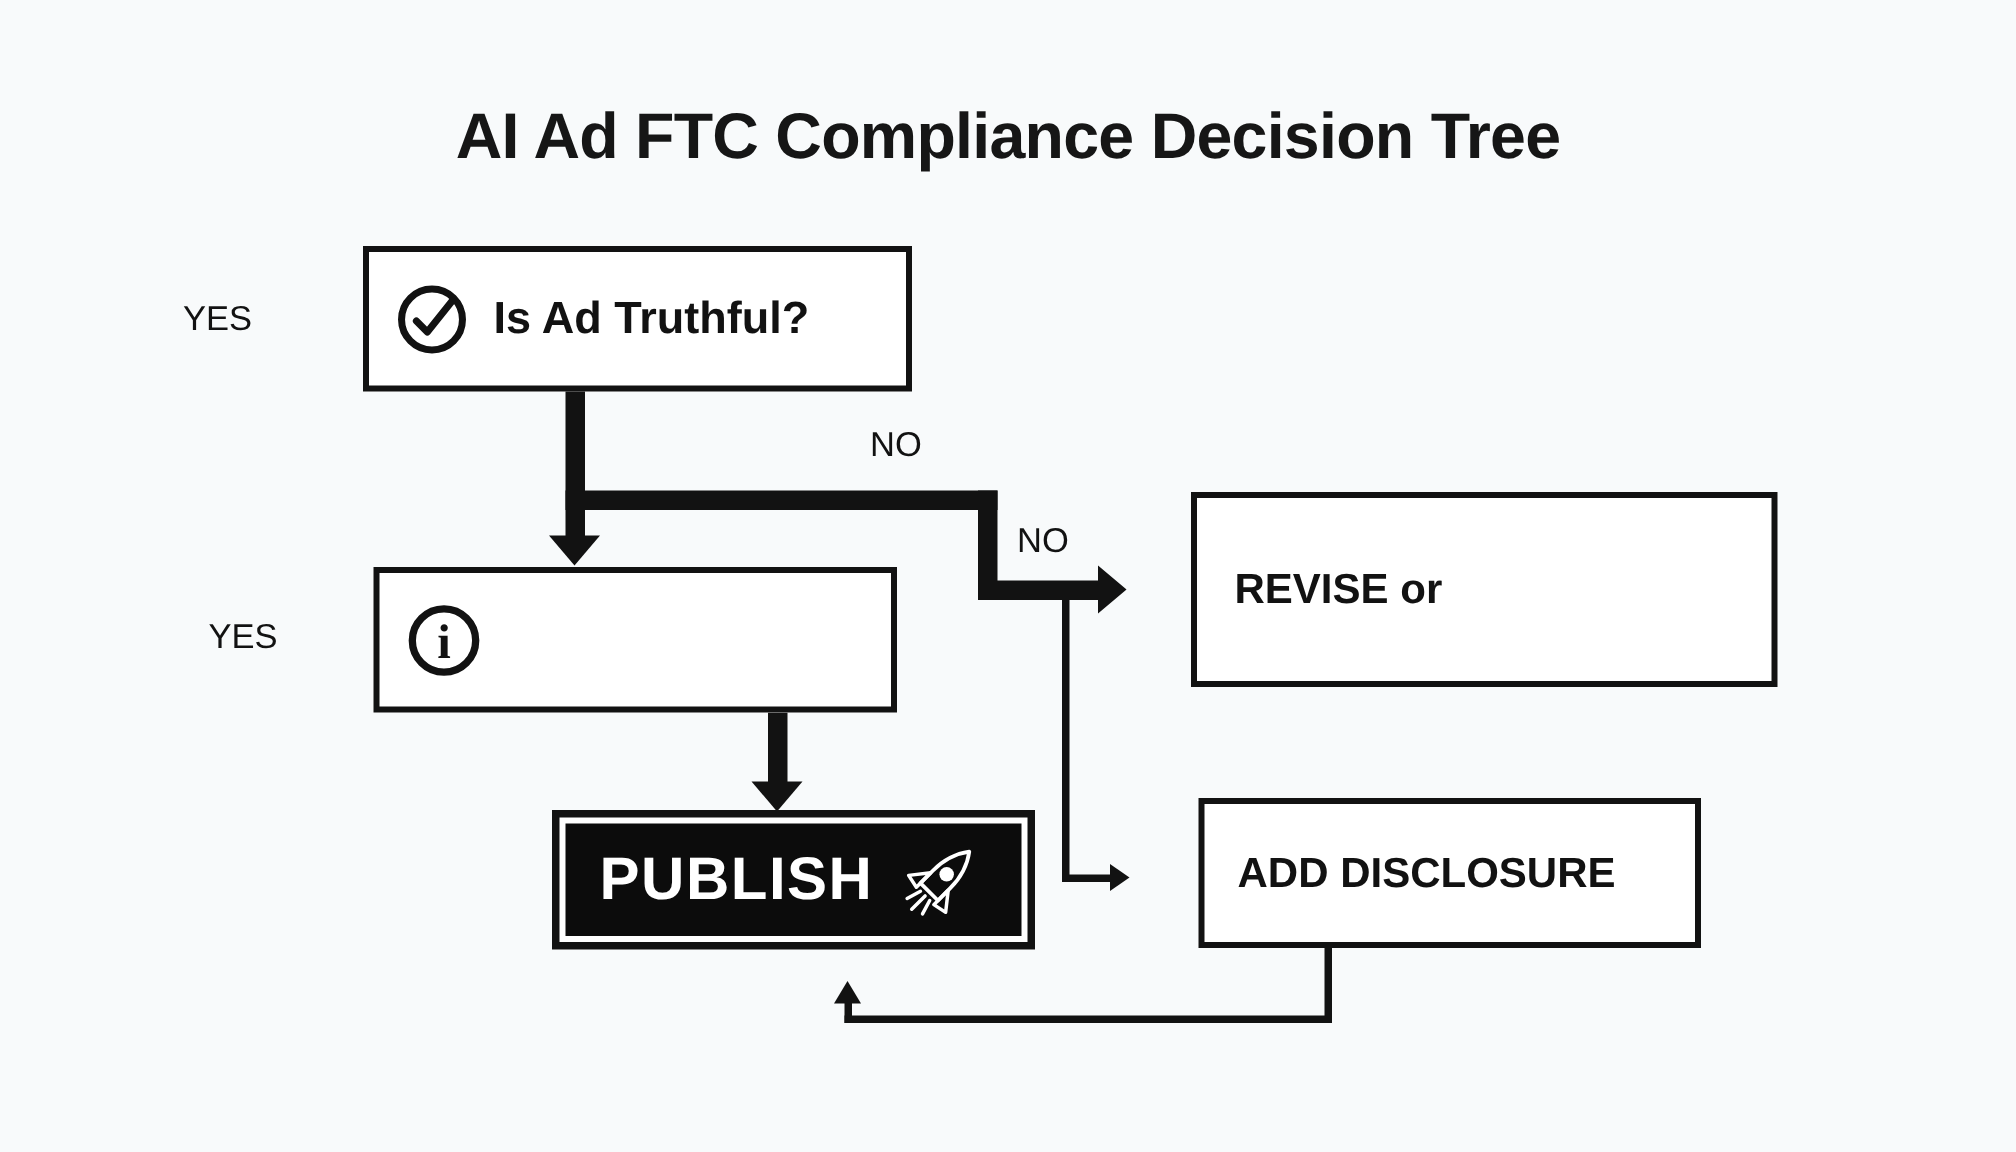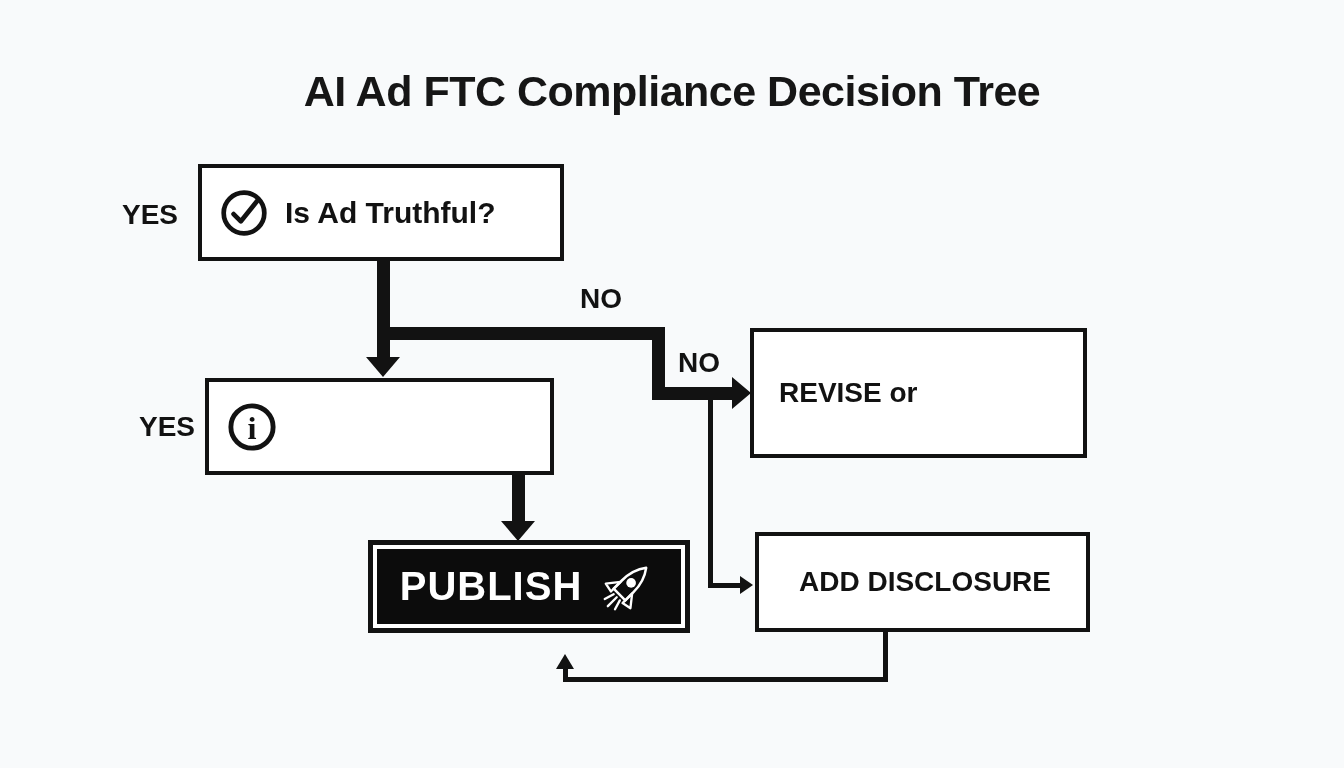--- a/index.html
+++ b/index.html
@@ -27,26 +27,27 @@
     margin-top: 23px;
   }
 
   
   .node {
     position: absolute;
     background: #ffffff;
     border: 4px solid #121212;
     display: flex;
     align-items: center;
+    margin-left: 44px;
   }
   .node-truthful   { left: 198px; top: 164px; width: 366px; height: 97px;  padding-left: 17px; gap: 16px; }
   .node-disclosed  { left: 205px; top: 378px; width: 349px; height: 97px;  padding-left: 17px; gap: 16px; }
-  .node-revise     { left: 750px; top: 328px; width: 337px; height: 130px; padding-left: 25px;
+  .node-revise     { left: 750px; top: 328px; width: 391px; height: 130px; padding-left: 25px;
                      flex-direction: column; align-items: flex-start; justify-content: center; }
-  .node-adddisc    { left: 755px; top: 532px; width: 335px; height: 100px; padding-left: 40px; }
+  .node-adddisc    { left: 755px; top: 532px; width: 335px; height: 100px; padding-left: 22px; }
 
   .node-label {
     font-size: 30px;
     font-weight: bold;
     color: #121212;
     white-space: nowrap;
   }
   .node-revise .node-label { font-size: 28px; line-height: 38px; }
   .node-adddisc .node-label { font-size: 28px; }
 
@@ -70,22 +71,22 @@
     font-size: 40px;
     font-weight: bold;
     letter-spacing: 1px;
   }
 
   .icon { flex: 0 0 auto; display: block; }
 
   
   .edge-label {
     position: absolute;
-    font-size: 28px;
-    font-weight: bold;
+    font-size: 23px;
+    font-weight: normal;
     color: #121212;
     white-space: nowrap;
   }
   .lbl-yes1 { left: 122px; top: 199px; }
   .lbl-yes2 { left: 139px; top: 411px; }
   .lbl-no1  { left: 580px; top: 283px; }
   .lbl-no2  { left: 678px; top: 347px; }
 
   
   .line { position: absolute; background: #121212; }

